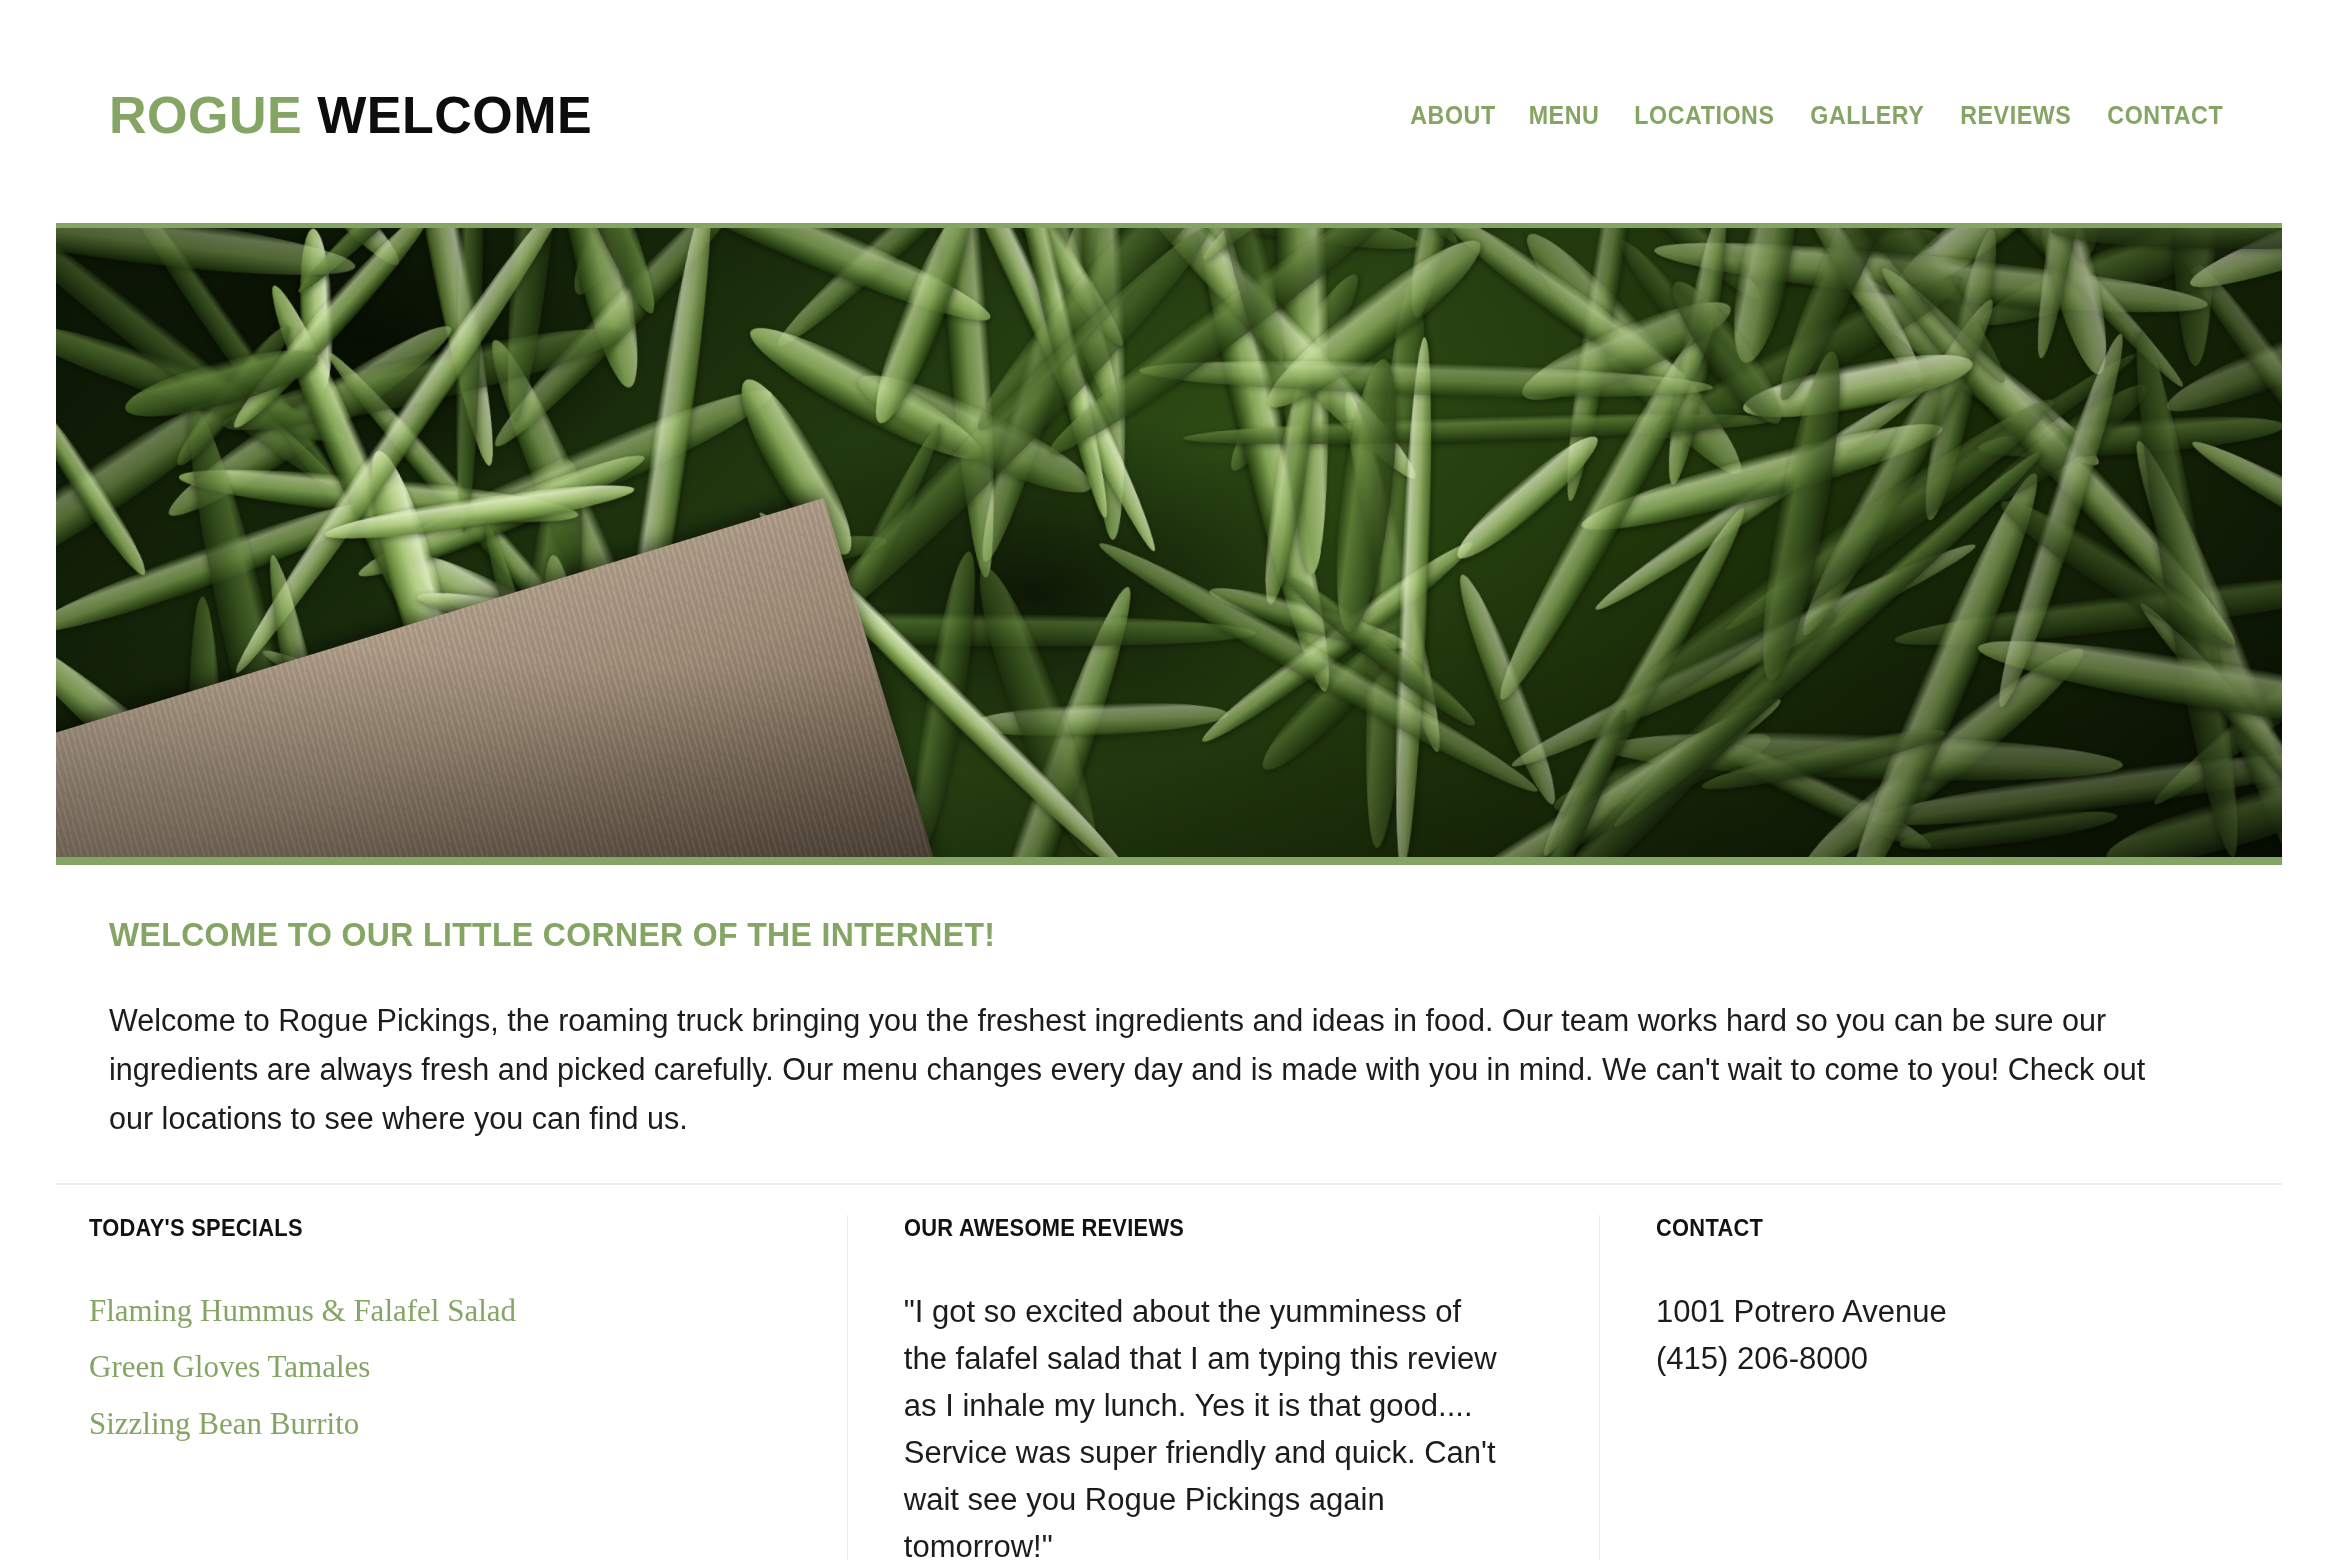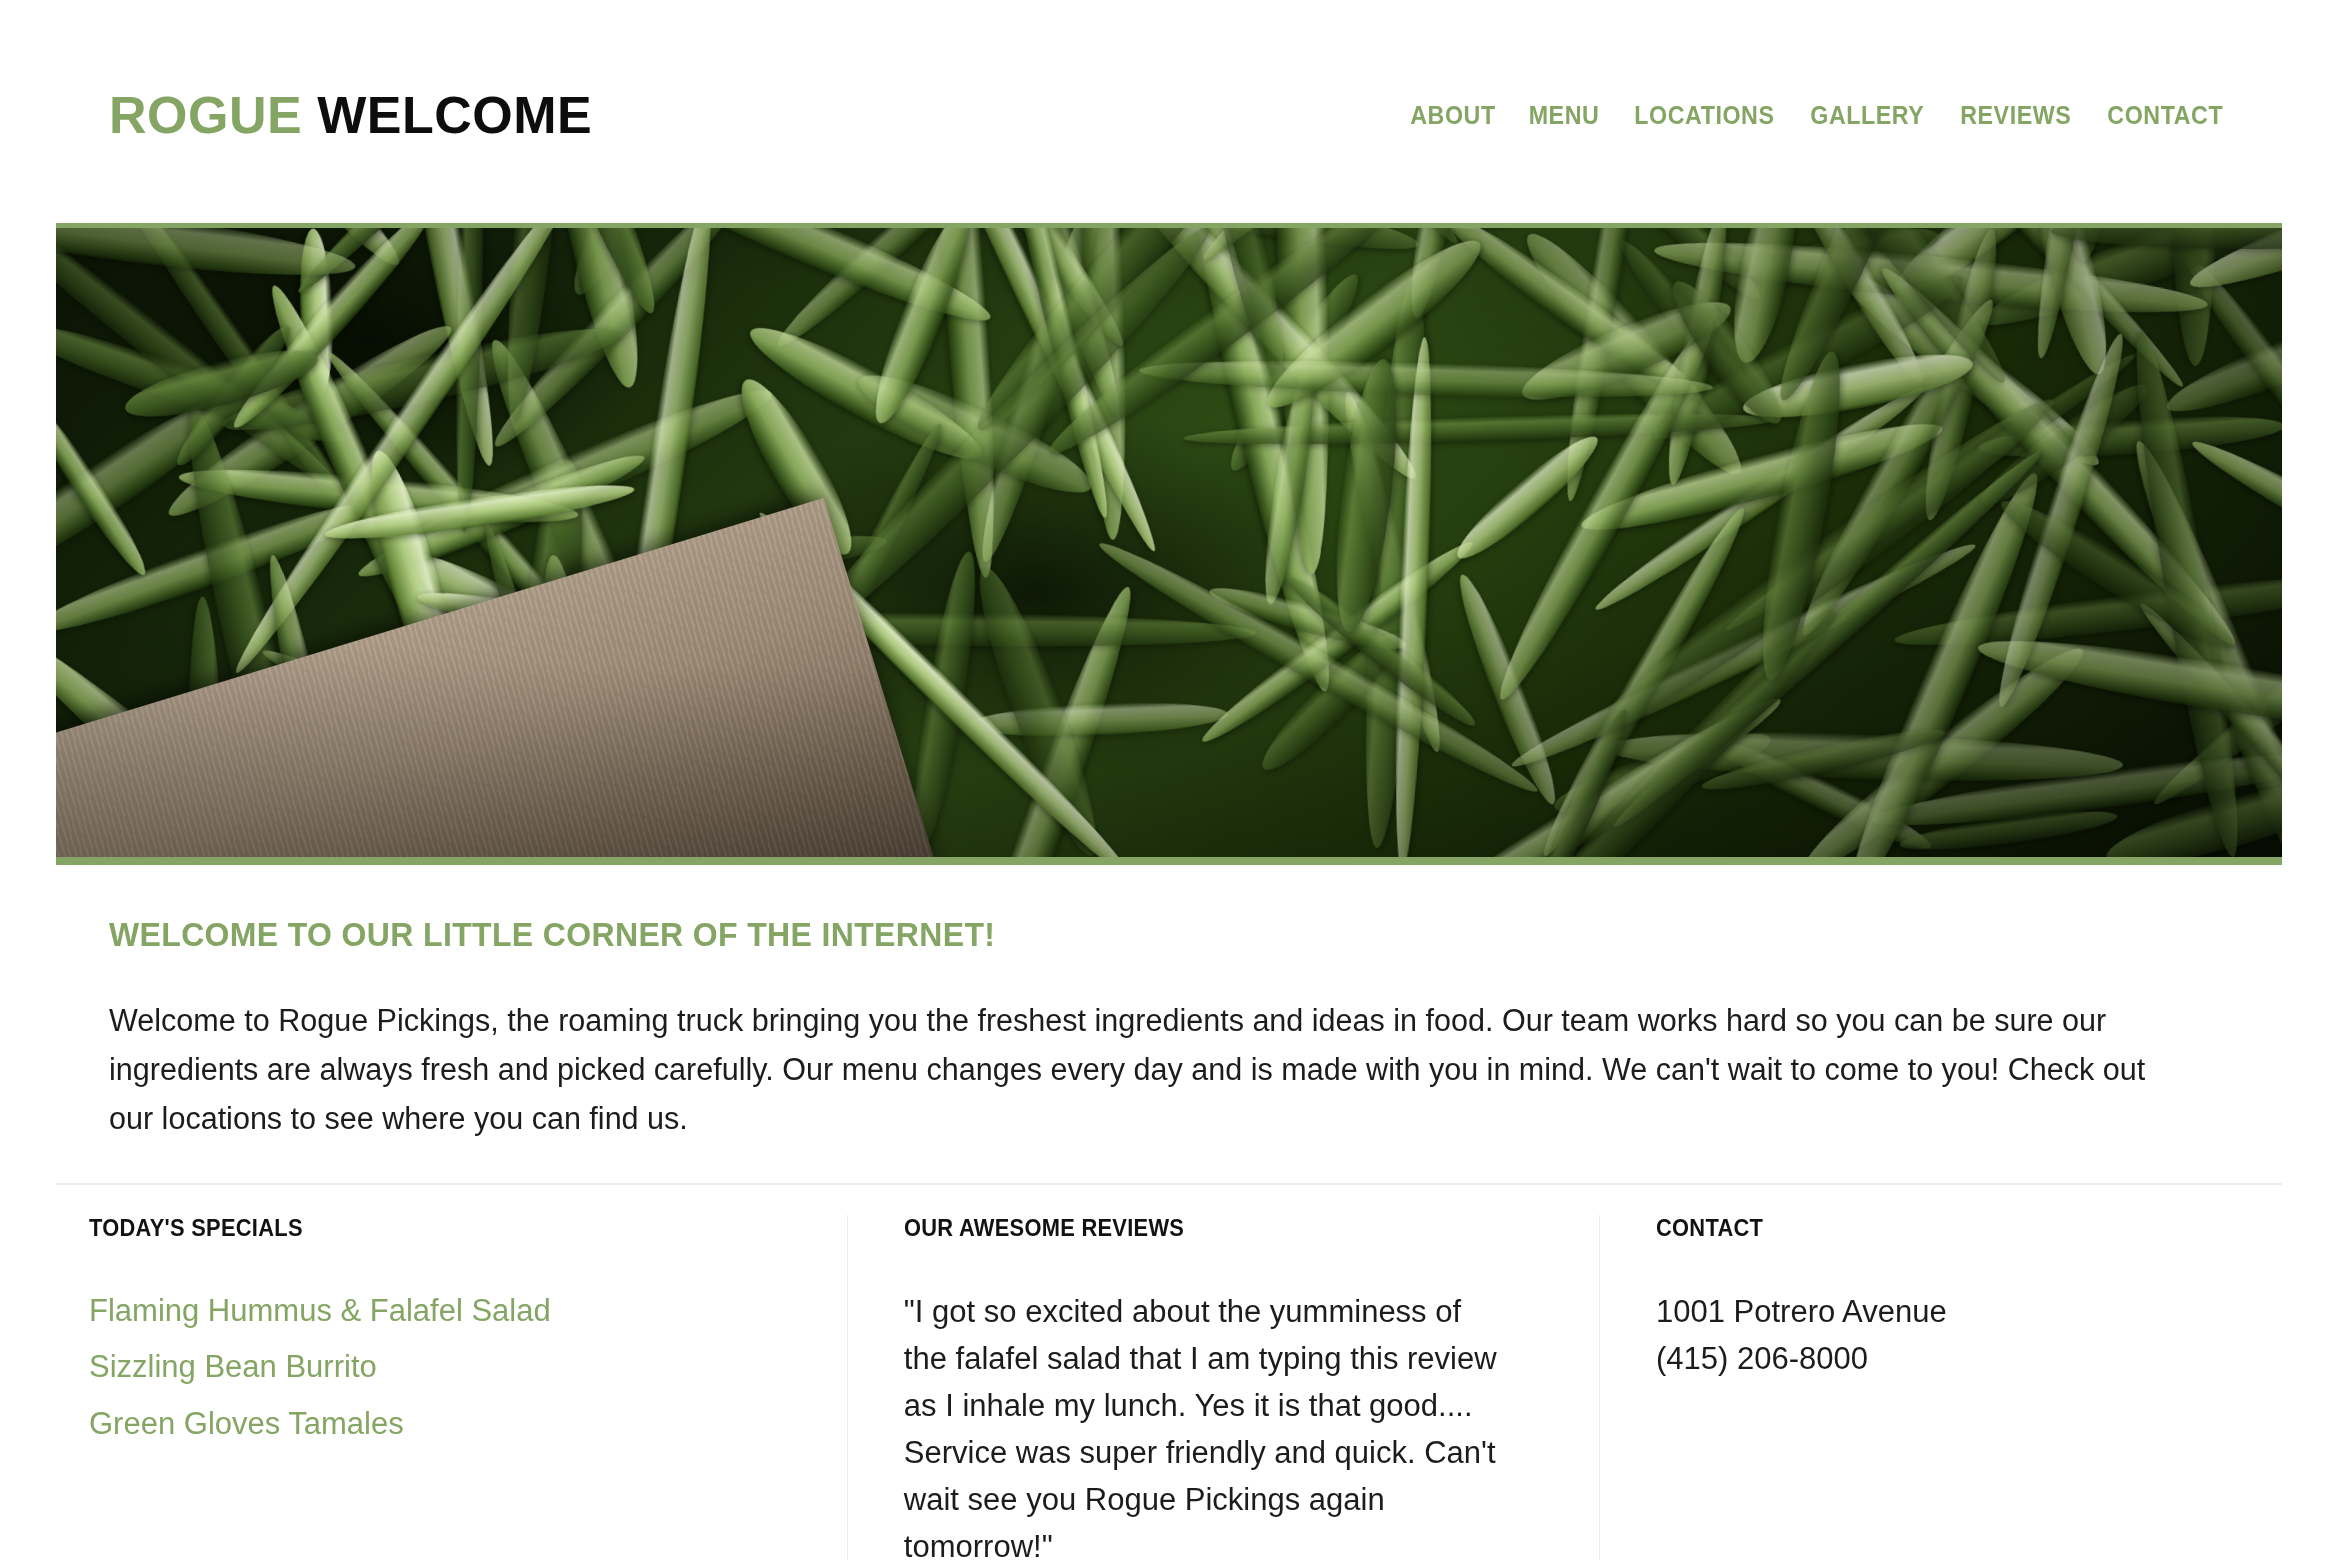--- a/index.html
+++ b/index.html
@@ -195,20 +195,21 @@
     letter-spacing: 0.3px;
     text-transform: uppercase;
     transform: scaleX(0.95);
     transform-origin: left center;
     white-space: nowrap;
   }
 
   .specials-list {
     list-style: none;
     margin-top: 46px;
+    font-family: Liberation Serif, serif;
   }
   .specials-list li { margin-bottom: 10.2px; }
   .specials-list a {
     color: #84a563;
     text-decoration: none;
     font-size: 31px;
     line-height: 1.5;
   }
 
   .review-text {
@@ -468,24 +469,24 @@
 
   <div class="columns">
 
     <div class="col col-specials">
       <h3>TODAY'S SPECIALS</h3>
       <ul class="specials-list">
         <li>
           <a href="#">Flaming Hummus &amp; Falafel Salad</a>
         </li>
         <li>
-          <a href="#">Sizzling Bean Burrito</a>
+          <a href="#">Green Gloves Tamales</a>
         </li>
         <li>
-          <a href="#">Green Gloves Tamales</a>
+          <a href="#">Sizzling Bean Burrito</a>
         </li>
       </ul>
     </div>
 
     <div class="col col-reviews">
       <h3>OUR AWESOME REVIEWS</h3>
       <p class="review-text">"I got so excited about the yumminess of the falafel salad that I am typing this review as I inhale my lunch. Yes it is that good.... Service was super friendly and quick. Can't wait see you Rogue Pickings again tomorrow!"</p>
     </div>
 
     <div class="col col-contact">

